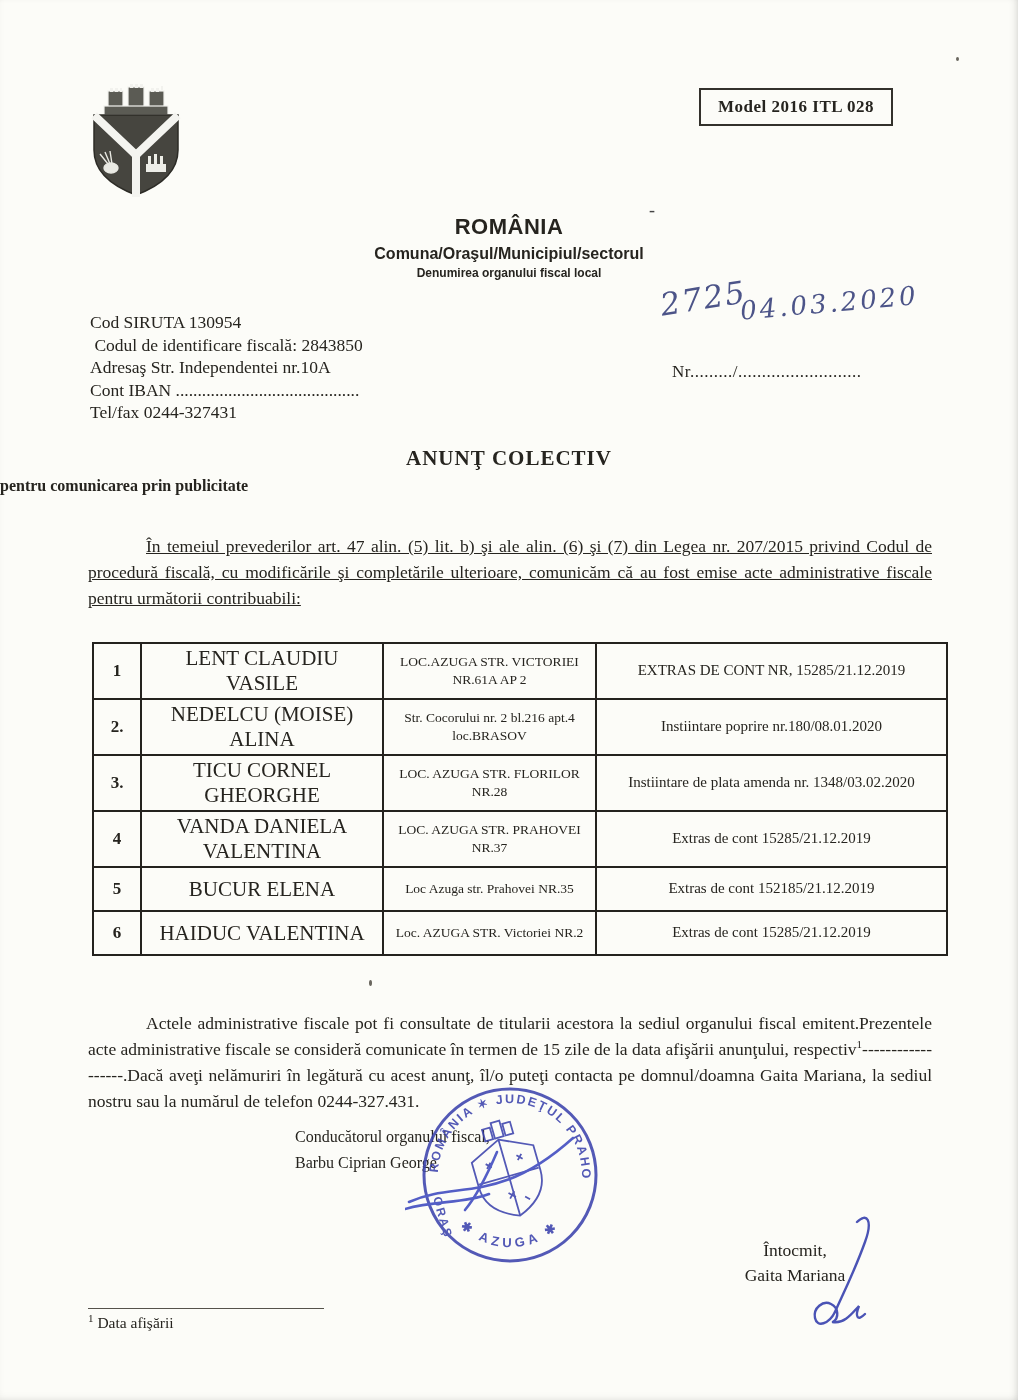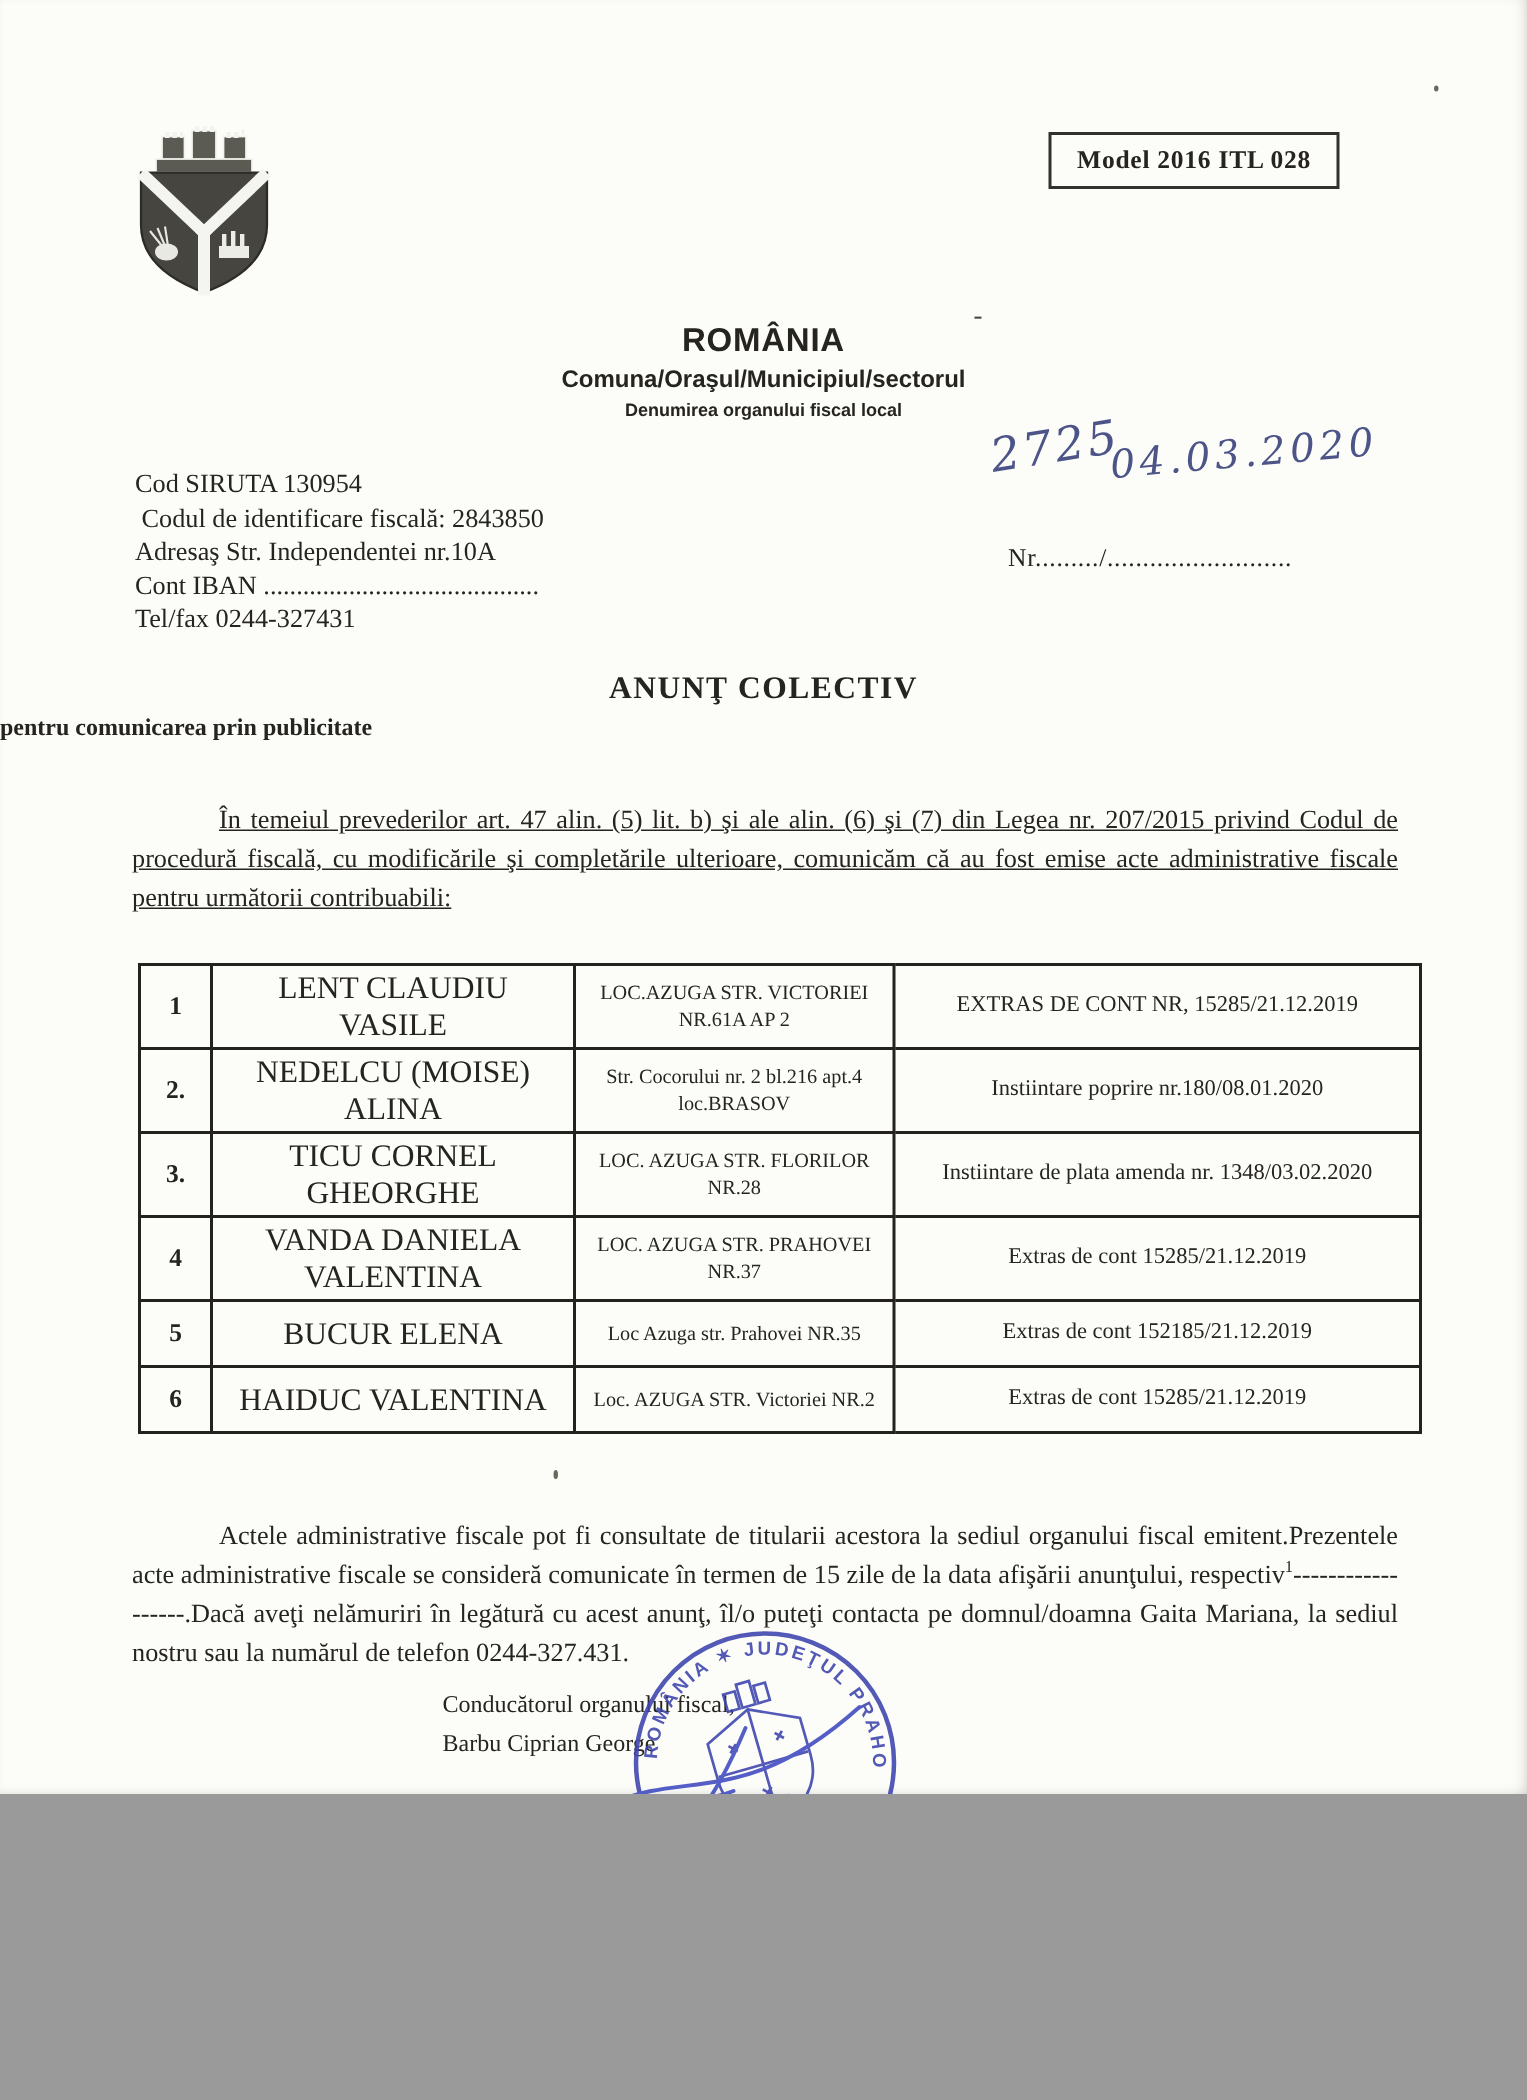--- a/index.html
+++ b/index.html
@@ -1,17 +1,17 @@
 <!DOCTYPE html>
 <html><head>
 <meta charset="utf-8">
 <style>
   html,body{margin:0;padding:0;background:#9a9a9a;}
   #page{
-    position:relative;width:1018px;height:1196px;margin:0 auto;
+    position:relative;width:1018px;height:1400px;margin:0 auto;
     background:#fcfcf8;overflow:hidden;
     font-family:"Liberation Serif", serif;color:#26241f;
     box-shadow:inset -6px 0 10px -6px rgba(0,0,0,.18), inset 0 -4px 8px -4px rgba(0,0,0,.10);
   }
   .abs{position:absolute;}
 
   
   .model-box{
     left:699px;top:88px;width:190px;height:34px;
     border:2px solid #33312c;display:flex;align-items:center;justify-content:center;

